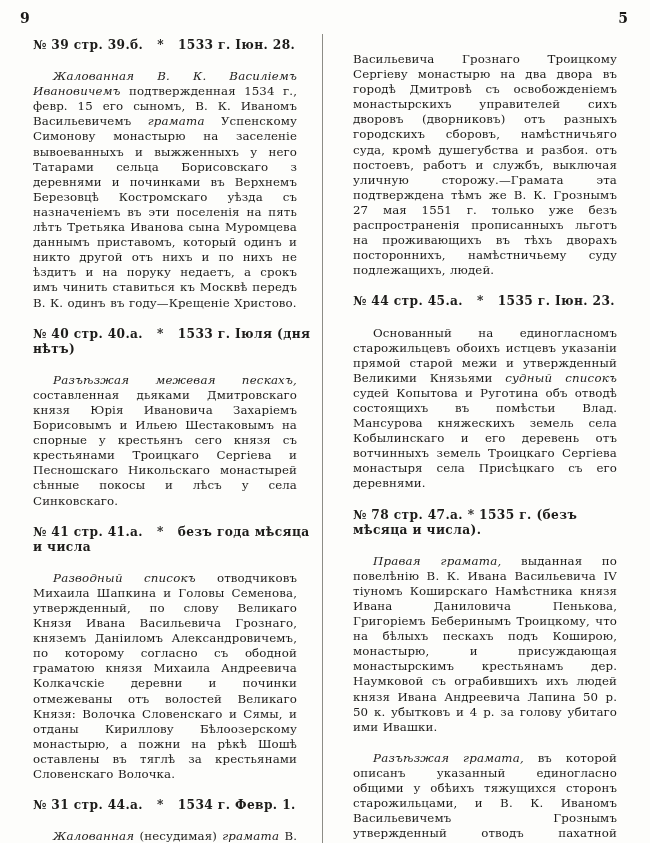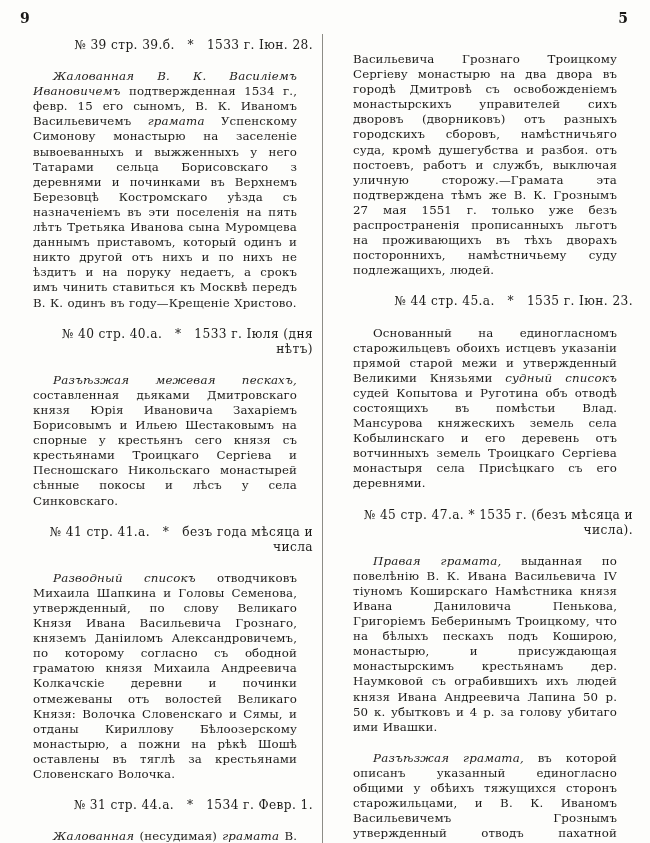--- a/index.html
+++ b/index.html
@@ -42,22 +42,22 @@
     gap: 24px;
   }
   .col {
     width: 296px;
     font-size: 11.8px;
     line-height: 15.1px;
     text-align: justify;
     letter-spacing: 0.1px;
   }
   .entry-heading {
-    text-align: right;
-    font-weight: normal;
+    text-align: left;
+    font-weight: bold;
     font-size: 12.2px;
     letter-spacing: 0.4px;
     white-space: pre-wrap;
     margin: 6px 0 3px 16px;
   }
   .col .entry-heading:first-child { margin-top: 2px; }
   .entry-para {
     margin: 16px;
     text-indent: 1.7em;
     word-spacing: 0.6px;
@@ -81,20 +81,20 @@
         <p class="entry-para"><i>Разъѣзжая межевая пескахъ,</i><span> составленная дьяками Дмитровскаго князя Юрія Ивановича Захаріемъ Борисовымъ и Ильею Шестаковымъ на спорные у крестьянъ сего князя съ крестьянами Троицкаго Сергіева и Песношскаго Никольскаго монастырей сѣнные покосы и лѣсъ у села Синковскаго.</span></p>
         <div class="entry-heading">№ 41 стр. 41.а.   *   безъ года мѣсяца и числа</div>
         <p class="entry-para"><i>Разводный списокъ</i><span> отводчиковъ Михаила Шапкина и Головы Семенова, утвержденный, по слову Великаго Князя Ивана Васильевича Грознаго, княземъ Даніиломъ Александровичемъ, по которому согласно съ ободной граматою князя Михаила Андреевича Колкачскіе деревни и починки отмежеваны отъ волостей Великаго Князя: Волочка Словенскаго и Сямы, и отданы Кириллову Бѣлоозерскому монастырю, а пожни на рѣкѣ Шошѣ оставлены въ тяглѣ за крестьянами Словенскаго Волочка.</span></p>
         <div class="entry-heading">№ 31 стр. 44.а.   *   1534 г. Февр. 1.</div>
         <p class="entry-para"><i>Жалованная</i><span> (несудимая) </span><i>грамата</i><span> В. К. Ивана Васильевича IV (Бѣлозерскому) Рождество-Богородицкому Ѳерапонтову монастырю на лежащія въ Каменномъ стану Дмитровскаго уѣзда три деревни: Акимово, Купрѣево и Патачево. Будучи дана «въ прокъ» она по прошеніямъ смѣнявшихся съ 1534 по 1608 настоятелей сего монастыря подписана на царскія имена: его самаго же, ея автора, Ив. Вас. Грознаго, Ѳедора Ивановича, Бориса Ѳедоровича Годунова и Василія Ивановича Шуйскаго.</span></p>
       </div>
     <div class="col" id="col-right">
         <p class="entry-para noindent"><span>Васильевича Грознаго Троицкому Сергіеву монастырю на два двора въ городѣ Дмитровѣ съ освобожденіемъ монастырскихъ управителей сихъ дворовъ (дворниковъ) отъ разныхъ городскихъ сборовъ, намѣстничьяго суда, кромѣ душегубства и разбоя. отъ постоевъ, работъ и службъ, выключая уличную сторожу.—Грамата эта подтверждена тѣмъ же В. К. Грознымъ 27 мая 1551 г. только уже безъ распространенія прописанныхъ льготъ на проживающихъ въ тѣхъ дворахъ постороннихъ, намѣстничьему суду подлежащихъ, людей.</span></p>
         <div class="entry-heading">№ 44 стр. 45.а.   *   1535 г. Іюн. 23.</div>
         <p class="entry-para"><span>Основанный на единогласномъ старожильцевъ обоихъ истцевъ указаніи прямой старой межи и утвержденный Великими Князьями </span><i>судный списокъ</i><span> судей Копытова и Руготина объ отводѣ состоящихъ въ помѣстьи Влад. Мансурова княжескихъ земель села Кобылинскаго и его деревень отъ вотчинныхъ земель Троицкаго Сергіева монастыря села Присѣцкаго съ его деревнями.</span></p>
-        <div class="entry-heading">№ 45 стр. 47.а. * 1535 г. (безъ мѣсяца и числа).</div>
+        <div class="entry-heading">№ 78 стр. 47.а. * 1535 г. (безъ мѣсяца и числа).</div>
         <p class="entry-para"><i>Правая грамата,</i><span> выданная по повелѣнію В. К. Ивана Васильевича IV тіуномъ Коширскаго Намѣстника князя Ивана Даниловича Пенькова, Григоріемъ Беберинымъ Троицкому, что на бѣлыхъ пескахъ подъ Коширою, монастырю, и присуждающая монастырскимъ крестьянамъ дер. Наумковой съ ограбившихъ ихъ людей князя Ивана Андреевича Лапина 50 р. 50 к. убытковъ и 4 р. за голову убитаго ими Ивашки.</span></p>
         <p class="entry-para"><i>Разъѣзжая грамата,</i><span> въ которой описанъ указанный единогласно общими у обѣихъ тяжущихся сторонъ старожильцами, и В. К. Иваномъ Васильевичемъ Грознымъ утвержденный отводъ пахатной сѣнокосной и занятой лѣсомъ земли какъ села Скорыновскаго съ его деревнями, состоящаго въ помѣстномъ владѣніи Ѳедора и Никиты Ивановичей Чулковыхъ, такъ и села Присѣцкаго съ его деревнями, состоящаго въ вотчинномъ владѣніи Троицкаго Сергіева монастыря.</span></p>
         <div class="entry-heading">№ 47 стр. 45.б.   *   1537 г. Авг. 2.</div>
         <p class="entry-para fill"><i>Разъѣзжая грамата,</i><span> заключающая въ себѣ исполненіе прописаннаго выше въ № 45 приговора и состоящая изъ подробнаго описанія границъ между</span></p>
       </div>
   </div>
 </div>
 
 </body></html>

